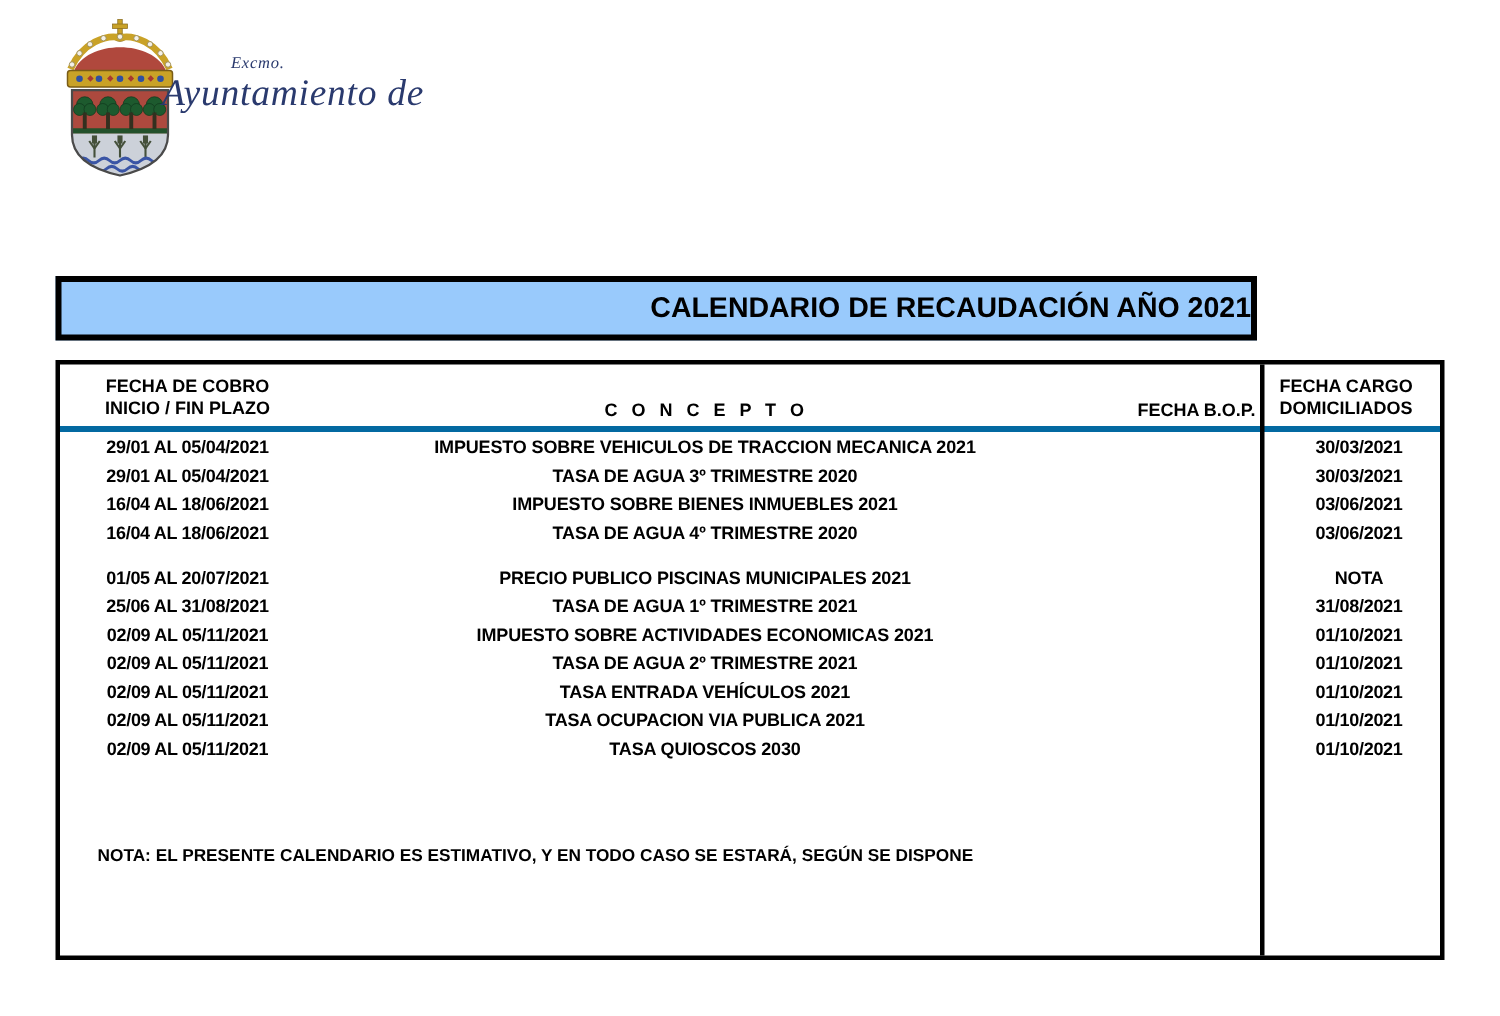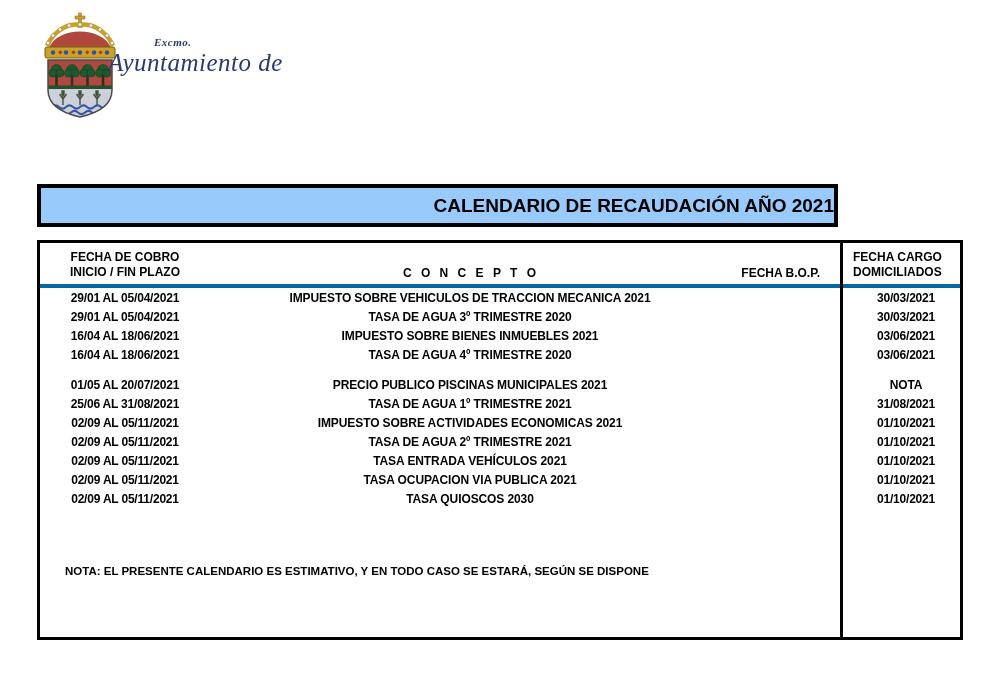--- a/index.html
+++ b/index.html
@@ -5,21 +5,21 @@
   html,body{margin:0;padding:0;background:#fff;}
   body{width:1000px;height:677px;overflow:hidden;
        font-family:"Liberation Sans", sans-serif;}
   .page{position:relative;width:1000px;height:677px;background:#ffffff;}
 
   
   .brand{position:absolute;left:0;top:0;width:420px;height:130px;}
   .crest{position:absolute;left:37px;top:12px;}
   .brand-text{position:absolute;left:108px;top:36px;color:#2a3a6e;
               font-family:"Liberation Serif", serif;font-style:italic;}
-  .excmo{margin-left:46px;font-size:11px;font-weight:bold;letter-spacing:.5px;}
+  .excmo{margin-left:46px;font-size:11px;font-weight:normal;letter-spacing:.5px;}
   .brand-line1{font-size:25px;line-height:30px;letter-spacing:.5px;}
   .brand-line2-wrap{margin-left:14px;margin-top:-3px;font-size:22px;line-height:24px;
                     display:flex;align-items:center;}
   .flourish{display:inline-block;width:12px;height:0;border-top:2px solid #2a3a6e;
             margin-right:1px;transform:rotate(-18deg);}
 
   
   .title-bar{position:absolute;left:37px;top:184px;width:801px;height:43px;
              box-sizing:border-box;border:4px solid #000;background:#99cafc;
              display:flex;align-items:center;justify-content:flex-end;
@@ -29,21 +29,21 @@
   .cal-table{position:absolute;left:37px;top:240px;width:926px;height:400px;
              box-sizing:border-box;border:3px solid #000;background:#fff;
              font-size:12px;font-weight:bold;color:#000;}
   .col-divider{position:absolute;left:800px;top:0;bottom:0;width:3px;background:#000;}
 
   .thead{display:grid;grid-template-columns:170px 1fr 110px 120px;
          height:37px;box-sizing:content-box;border-bottom:4px solid #0369a1;
          align-items:end;padding-bottom:4px;}
   .th-c1{text-align:center;line-height:15px;}
   .th-c2{text-align:center;word-spacing:4px;letter-spacing:1px;}
-  .th-c3{text-align:right;padding-right:20px;}
+  .th-c3{text-align:right;padding-right:3px;}
   .th-c4{text-align:left;line-height:15px;padding-left:13px;}
 
   .group{}
   .tbody .group:nth-child(3){margin-top:11px;}
   .row{display:grid;grid-template-columns:170px 1fr 110px 120px;
        height:19px;align-items:center;}
   .cell-periodo{text-align:center;letter-spacing:-.2px;}
   .cell-concepto{text-align:center;letter-spacing:-.1px;}
   .cell-bop{text-align:right;padding-right:20px;}
   .cell-cargo{text-align:center;padding-left:12px;letter-spacing:-.2px;}

